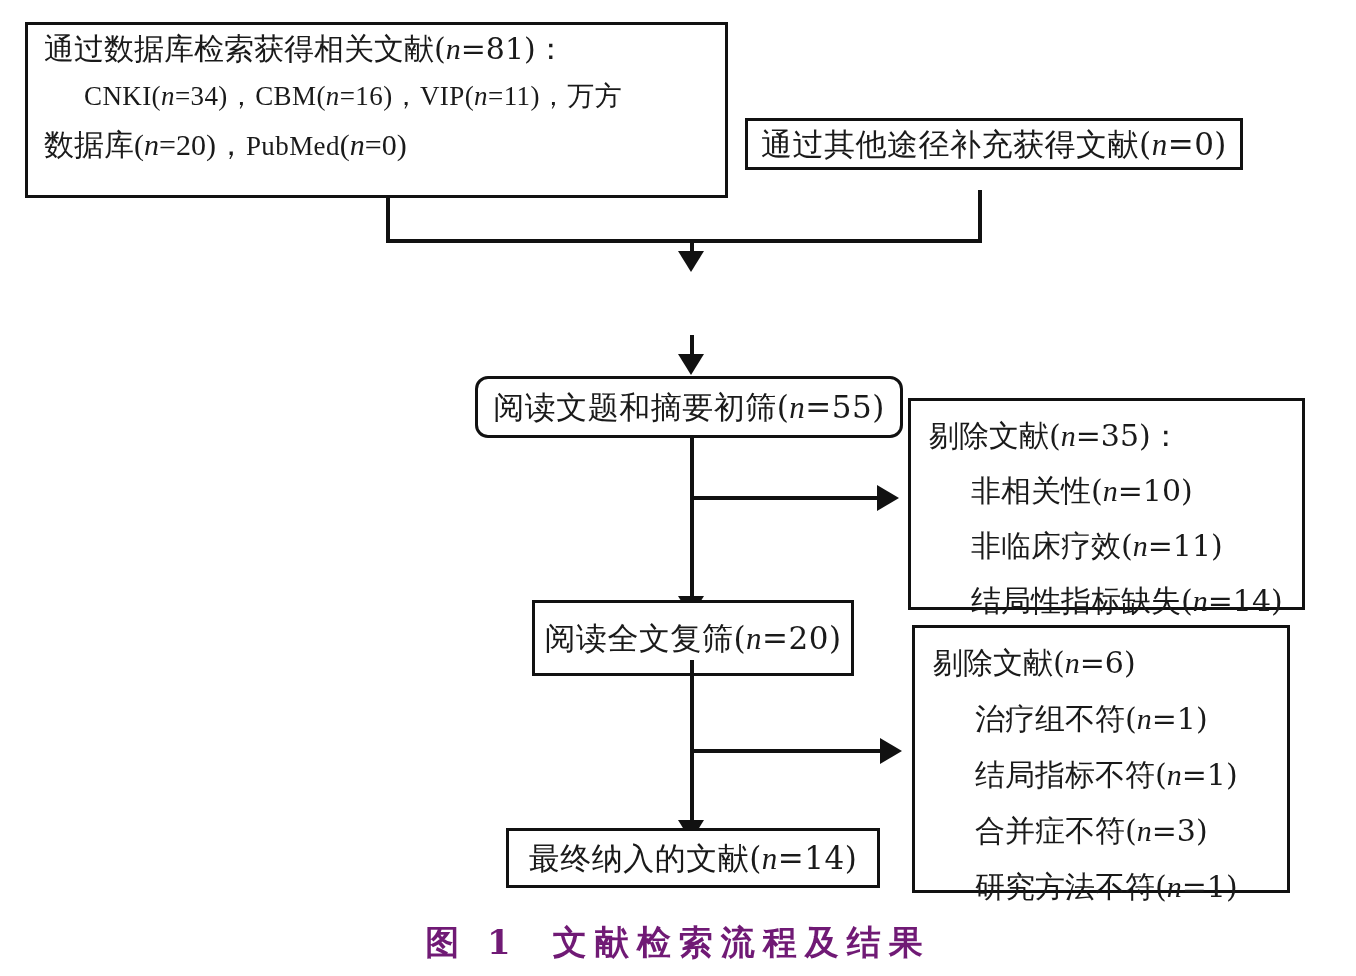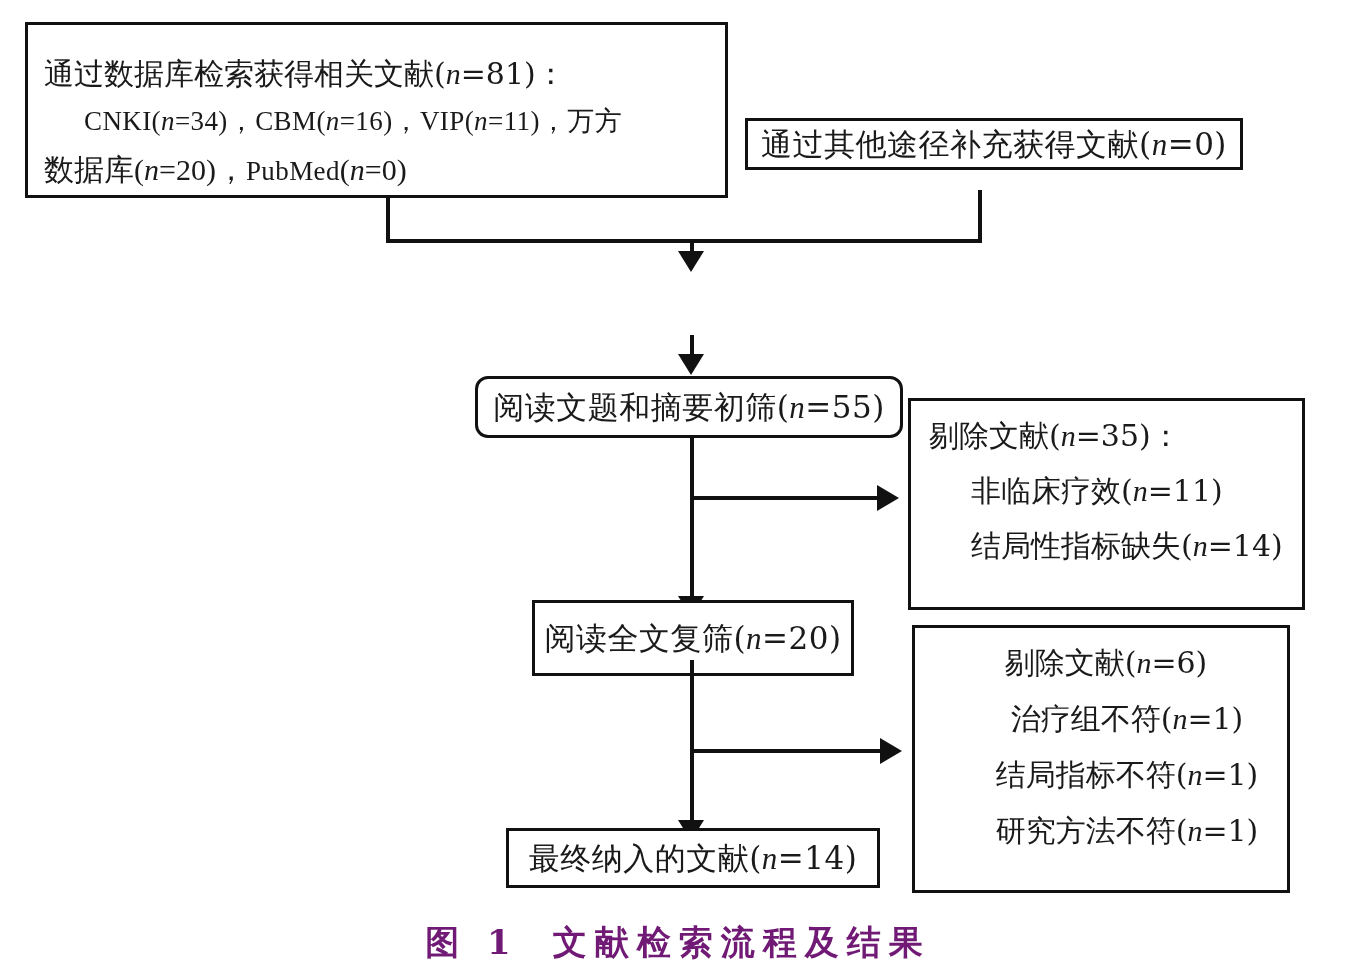--- a/index.html
+++ b/index.html
@@ -28,21 +28,21 @@
     line-height:1.0;
   }
   .cn{font-family:"DejaVu Serif","Liberation Serif",serif;}
   .v{font-style:italic;font-family:"Liberation Serif","DejaVu Serif",serif;}
 
   
   .flowbox{font-size:31px;letter-spacing:.5px;}
   .flowbox .ln{padding:0 14px;}
 
   
-  #src-box{padding:0 16px 10px 16px;justify-content:flex-end;}
+  #src-box{padding:0 16px 10px 16px;justify-content:flex-start;}
   #src-box .ln{font-size:30px;margin:0;}
   #src-box .l1{margin-top:9px;}
   #src-box .l2{margin-top:18px;font-size:27px;padding-left:40px;}
   #src-box .l3{margin-top:20px;font-size:30px;}
   .mono{font-family:"Liberation Serif","DejaVu Serif",serif;letter-spacing:.4px;}
 
   
   .exbox{padding:10px 8px 8px 18px;justify-content:flex-start;}
   .exbox .ln{font-size:30px;}
   .exbox .head{margin-top:10px;}
@@ -111,42 +111,44 @@
   </div>
 
   <div class="vline" style="left:690px;top:438px;height:163px;"></div>
   <div class="hline" style="left:690px;top:496px;width:189px;"></div>
   <div class="arrow-r" style="left:877px;top:485px;"></div>
   <div class="arrow-d" style="left:678px;top:596px;"></div>
 
   <div class="box exbox" id="ex1" style="left:908px;top:398px;width:397px;height:212px;">
     <div class="ln head cn"><span>剔除文献</span><span>(</span><span class="v">n</span><span>=35</span><span>)</span><span>：</span></div>
 
+    <div class="ln item cn"><span>非相关性</span><span>(</span><span class="v">n</span><span>=10</span><span>)</span></div>
 
     <div class="ln item cn"><span>非临床疗效</span><span>(</span><span class="v">n</span><span>=11</span><span>)</span></div>
 
     <div class="ln item cn"><span>结局性指标缺失</span><span>(</span><span class="v">n</span><span>=14</span><span>)</span></div>
   </div>
 
   <div class="box center flowbox" style="left:532px;top:600px;width:322px;height:76px;">
     <div class="ln cn"><span>阅读全文复筛</span><span>(</span><span class="v">n</span><span>=20</span><span>)</span></div>
   </div>
 
   <div class="vline" style="left:690px;top:660px;height:165px;"></div>
   <div class="hline" style="left:690px;top:749px;width:192px;"></div>
   <div class="arrow-r" style="left:880px;top:738px;"></div>
   <div class="arrow-d" style="left:678px;top:820px;"></div>
 
-  <div class="box exbox" id="ex2" style="left:912px;top:625px;width:378px;height:268px;align-items:center;">
+  <div class="box exbox" id="ex2" style="left:912px;top:625px;width:378px;height:268px;">
     <div class="ln head cn"><span>剔除文献</span><span>(</span><span class="v">n</span><span>=6</span><span>)</span><span></span></div>
 
     <div class="ln item cn"><span>治疗组不符</span><span>(</span><span class="v">n</span><span>=1</span><span>)</span></div>
 
     <div class="ln item cn"><span>结局指标不符</span><span>(</span><span class="v">n</span><span>=1</span><span>)</span></div>
 
+    <div class="ln item cn"><span>合并症不符</span><span>(</span><span class="v">n</span><span>=3</span><span>)</span></div>
 
     <div class="ln item cn"><span>研究方法不符</span><span>(</span><span class="v">n</span><span>=1</span><span>)</span></div>
   </div>
 
   <div class="box center flowbox" style="left:506px;top:828px;width:374px;height:60px;">
     <div class="ln cn"><span>最终纳入的文献</span><span>(</span><span class="v">n</span><span>=14</span><span>)</span></div>
   </div>
 
   <div id="caption"><span>图 1</span><span style="display:inline-block;width:34px;"></span><span>文献检索流程及结果</span></div>
 

